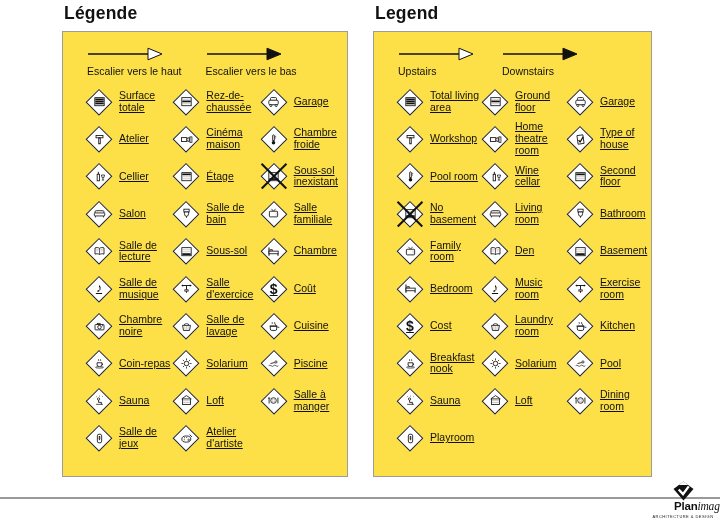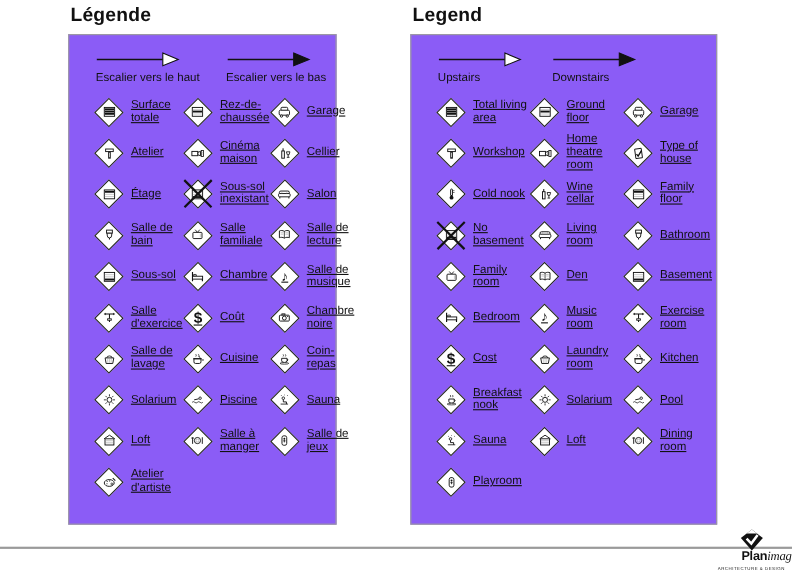--- a/index.html
+++ b/index.html
@@ -2,24 +2,24 @@
 <html><head>
 <meta charset="utf-8">
 <style>
   html,body{margin:0;padding:0;}
   body{
     width:720px;height:523px;background:#ffffff;position:relative;overflow:hidden;
     font-family:"Liberation Sans",sans-serif;color:#111;
     -webkit-font-smoothing:antialiased;
   }
   .panel{position:absolute;top:1px;display:flex;flex-direction:column;}
-  .panel-fr{left:62px;width:244px;}
+  .panel-fr{left:62px;width:286px;}
   .panel-en{left:373px;width:279px;justify-content:center;}
   .panel-title{font-size:17.5px;font-weight:700;letter-spacing:.2px;margin:2px 0 7px 2px;line-height:1.2;}
-  .box{border:1.2px solid #9c9c9c;background:#8b5cf6;height:446px;box-sizing:border-box;padding:12px 0 0 22px;}
+  .box{border:1.2px solid #9c9c9c;background:#fde047;height:446px;box-sizing:border-box;padding:12px 0 0 22px;}
   .arrows{display:flex;gap:24px;margin:2px 0 6px 2px;}
   .arrow-item{display:flex;flex-direction:column;gap:3px;}
   .arrow-svg line{stroke:#111;stroke-width:1.4;}
   .arrow-svg .head{stroke:#111;stroke-width:1;}
   .arrow-label{font-size:10.5px;white-space:nowrap;color:#111;}
   .grid{display:grid;grid-template-columns:repeat(3,1fr);}
   .cell{display:flex;align-items:center;gap:6px;height:37.4px;overflow:visible;text-decoration:underline;}
   .clabel{font-size:10.5px;line-height:1.12;max-width:56px;color:#111;}
   .dicon{position:relative;width:28px;height:28px;flex:0 0 28px;display:flex;align-items:center;justify-content:center;}
   .dsq{position:absolute;left:50%;top:50%;width:18.5px;height:18.5px;transform:translate(-50%,-50%) rotate(45deg);border:1px solid #222;background:#fff;box-sizing:border-box;}
@@ -135,20 +135,35 @@
                   <rect x="11.7" y="5.2" width="2.1" height="5.8" fill="#fff" stroke="#111" stroke-width="0.8"></rect>
                   <line x1="11.9" y1="7" x2="13.6" y2="7" stroke="#9a9a9a" stroke-width="0.5"></line>
                   <line x1="11.9" y1="8.6" x2="13.6" y2="8.6" stroke="#9a9a9a" stroke-width="0.5"></line>
                 </svg>
               </span>
             </span>
     <span class="clabel">Cinéma maison</span>
   </div>
 
 
+  <div class="cell">
+    <span class="dicon">
+              <span class="dsq"></span>
+              <span class="glyph">
+                <svg viewBox="0 0 16 16" width="15" height="15">
+                  <rect x="7.1" y="3" width="1.8" height="6.8" rx="0.9" fill="#fff" stroke="#111" stroke-width="0.9"></rect>
+                  <line x1="9.6" y1="4.6" x2="10.8" y2="4.6" stroke="#111" stroke-width="0.7"></line>
+                  <line x1="9.6" y1="6.4" x2="10.8" y2="6.4" stroke="#111" stroke-width="0.7"></line>
+                  <line x1="8" y1="8.8" x2="8" y2="11.2" stroke="#111" stroke-width="1.3"></line>
+                  <circle cx="8" cy="11.4" r="1.9" fill="#111"></circle>
+                </svg>
+              </span>
+            </span>
+    <span class="clabel">Chambre froide</span>
+  </div>
 
   <div class="cell">
     <span class="dicon">
               <span class="dsq"></span>
               <span class="glyph">
                 <svg viewBox="0 0 16 16" width="15" height="15">
                   <rect x="5.5" y="5.6" width="2.5" height="7" fill="#fff" stroke="#111" stroke-width="0.9"></rect>
                   <rect x="6.25" y="3" width="1" height="2.6" fill="#111"></rect>
                   <path d="M10 6.4 H13.4 L12.6 9.2 H10.8 Z" fill="#fff" stroke="#111" stroke-width="0.8"></path>
                   <line x1="11.7" y1="9.2" x2="11.7" y2="11.6" stroke="#111" stroke-width="0.8"></line>
@@ -622,21 +637,21 @@
               <span class="glyph">
                 <svg viewBox="0 0 16 16" width="15" height="15">
                   <rect x="7.1" y="3" width="1.8" height="6.8" rx="0.9" fill="#fff" stroke="#111" stroke-width="0.9"></rect>
                   <line x1="9.6" y1="4.6" x2="10.8" y2="4.6" stroke="#111" stroke-width="0.7"></line>
                   <line x1="9.6" y1="6.4" x2="10.8" y2="6.4" stroke="#111" stroke-width="0.7"></line>
                   <line x1="8" y1="8.8" x2="8" y2="11.2" stroke="#111" stroke-width="1.3"></line>
                   <circle cx="8" cy="11.4" r="1.9" fill="#111"></circle>
                 </svg>
               </span>
             </span>
-    <span class="clabel">Cold nook</span>
+    <span class="clabel">Pool room</span>
   </div>
 
   <div class="cell">
     <span class="dicon">
               <span class="dsq"></span>
               <span class="glyph">
                 <svg viewBox="0 0 16 16" width="15" height="15">
                   <rect x="5.5" y="5.6" width="2.5" height="7" fill="#fff" stroke="#111" stroke-width="0.9"></rect>
                   <rect x="6.25" y="3" width="1" height="2.6" fill="#111"></rect>
                   <path d="M10 6.4 H13.4 L12.6 9.2 H10.8 Z" fill="#fff" stroke="#111" stroke-width="0.8"></path>
@@ -654,21 +669,21 @@
               <span class="glyph">
                 <svg viewBox="0 0 16 16" width="15" height="15">
                   <rect x="3" y="3.9" width="10" height="8.6" fill="#fff" stroke="#111" stroke-width="0.9"></rect>
                   <line x1="3.4" y1="6.1" x2="12.6" y2="6.1" stroke="#9a9a9a" stroke-width="0.5"></line>
                   <line x1="3.4" y1="8.2" x2="12.6" y2="8.2" stroke="#9a9a9a" stroke-width="0.5"></line>
                   <line x1="3.4" y1="10.3" x2="12.6" y2="10.3" stroke="#9a9a9a" stroke-width="0.5"></line>
                   <rect x="3.5" y="4.8" width="9" height="1.8" fill="#111"></rect>
                 </svg>
               </span>
             </span>
-    <span class="clabel">Family floor</span>
+    <span class="clabel">Second floor</span>
   </div>
 
   <div class="cell">
     <span class="dicon xout">
               <span class="dsq"></span>
               <span class="glyph">
                 <svg viewBox="0 0 16 16" width="15" height="15">
                   <rect x="3" y="3.9" width="10" height="8.6" fill="#fff" stroke="#111" stroke-width="0.9"></rect>
                   <line x1="3.4" y1="6.1" x2="12.6" y2="6.1" stroke="#9a9a9a" stroke-width="0.5"></line>
                   <line x1="3.4" y1="8.2" x2="12.6" y2="8.2" stroke="#9a9a9a" stroke-width="0.5"></line>

